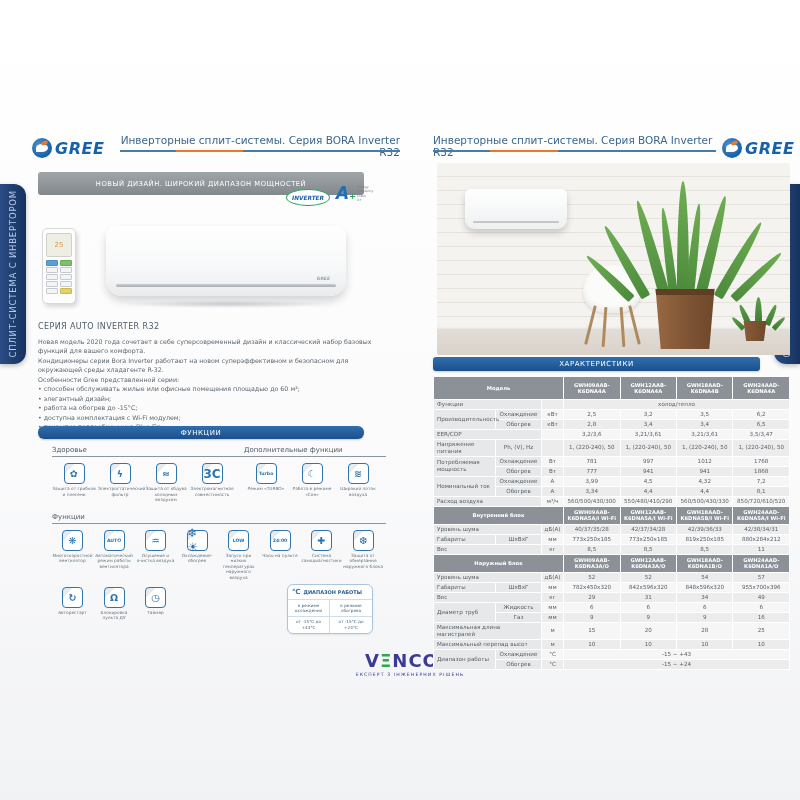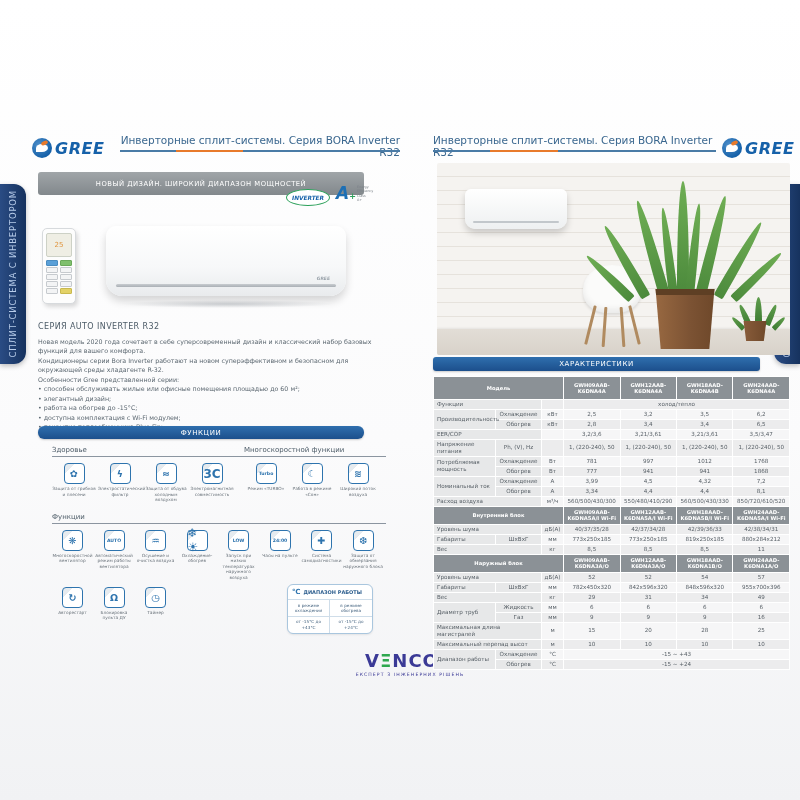--- a/index.html
+++ b/index.html
@@ -203,21 +203,21 @@
               <div class="fn-box">≈</div>
               <div class="fn-label">Защита от обдува холодным воздухом</div>
             </div>
             <div class="fn">
               <div class="fn-box s2">3C</div>
               <div class="fn-label">Электромагнитная совместимость</div>
             </div>
           </div>
       </div>
       <div style="width:142px;">
-        <div class="grp-title">Многоскоростной функции</div>
+        <div class="grp-title">Дополнительные функции</div>
         <div class="fn-row">
             <div class="fn">
               <div class="fn-box s3">Turbo</div>
               <div class="fn-label">Режим «TURBO»</div>
             </div>
             <div class="fn">
               <div class="fn-box">☾</div>
               <div class="fn-label">Работа в режиме «Сон»</div>
             </div>
             <div class="fn">

